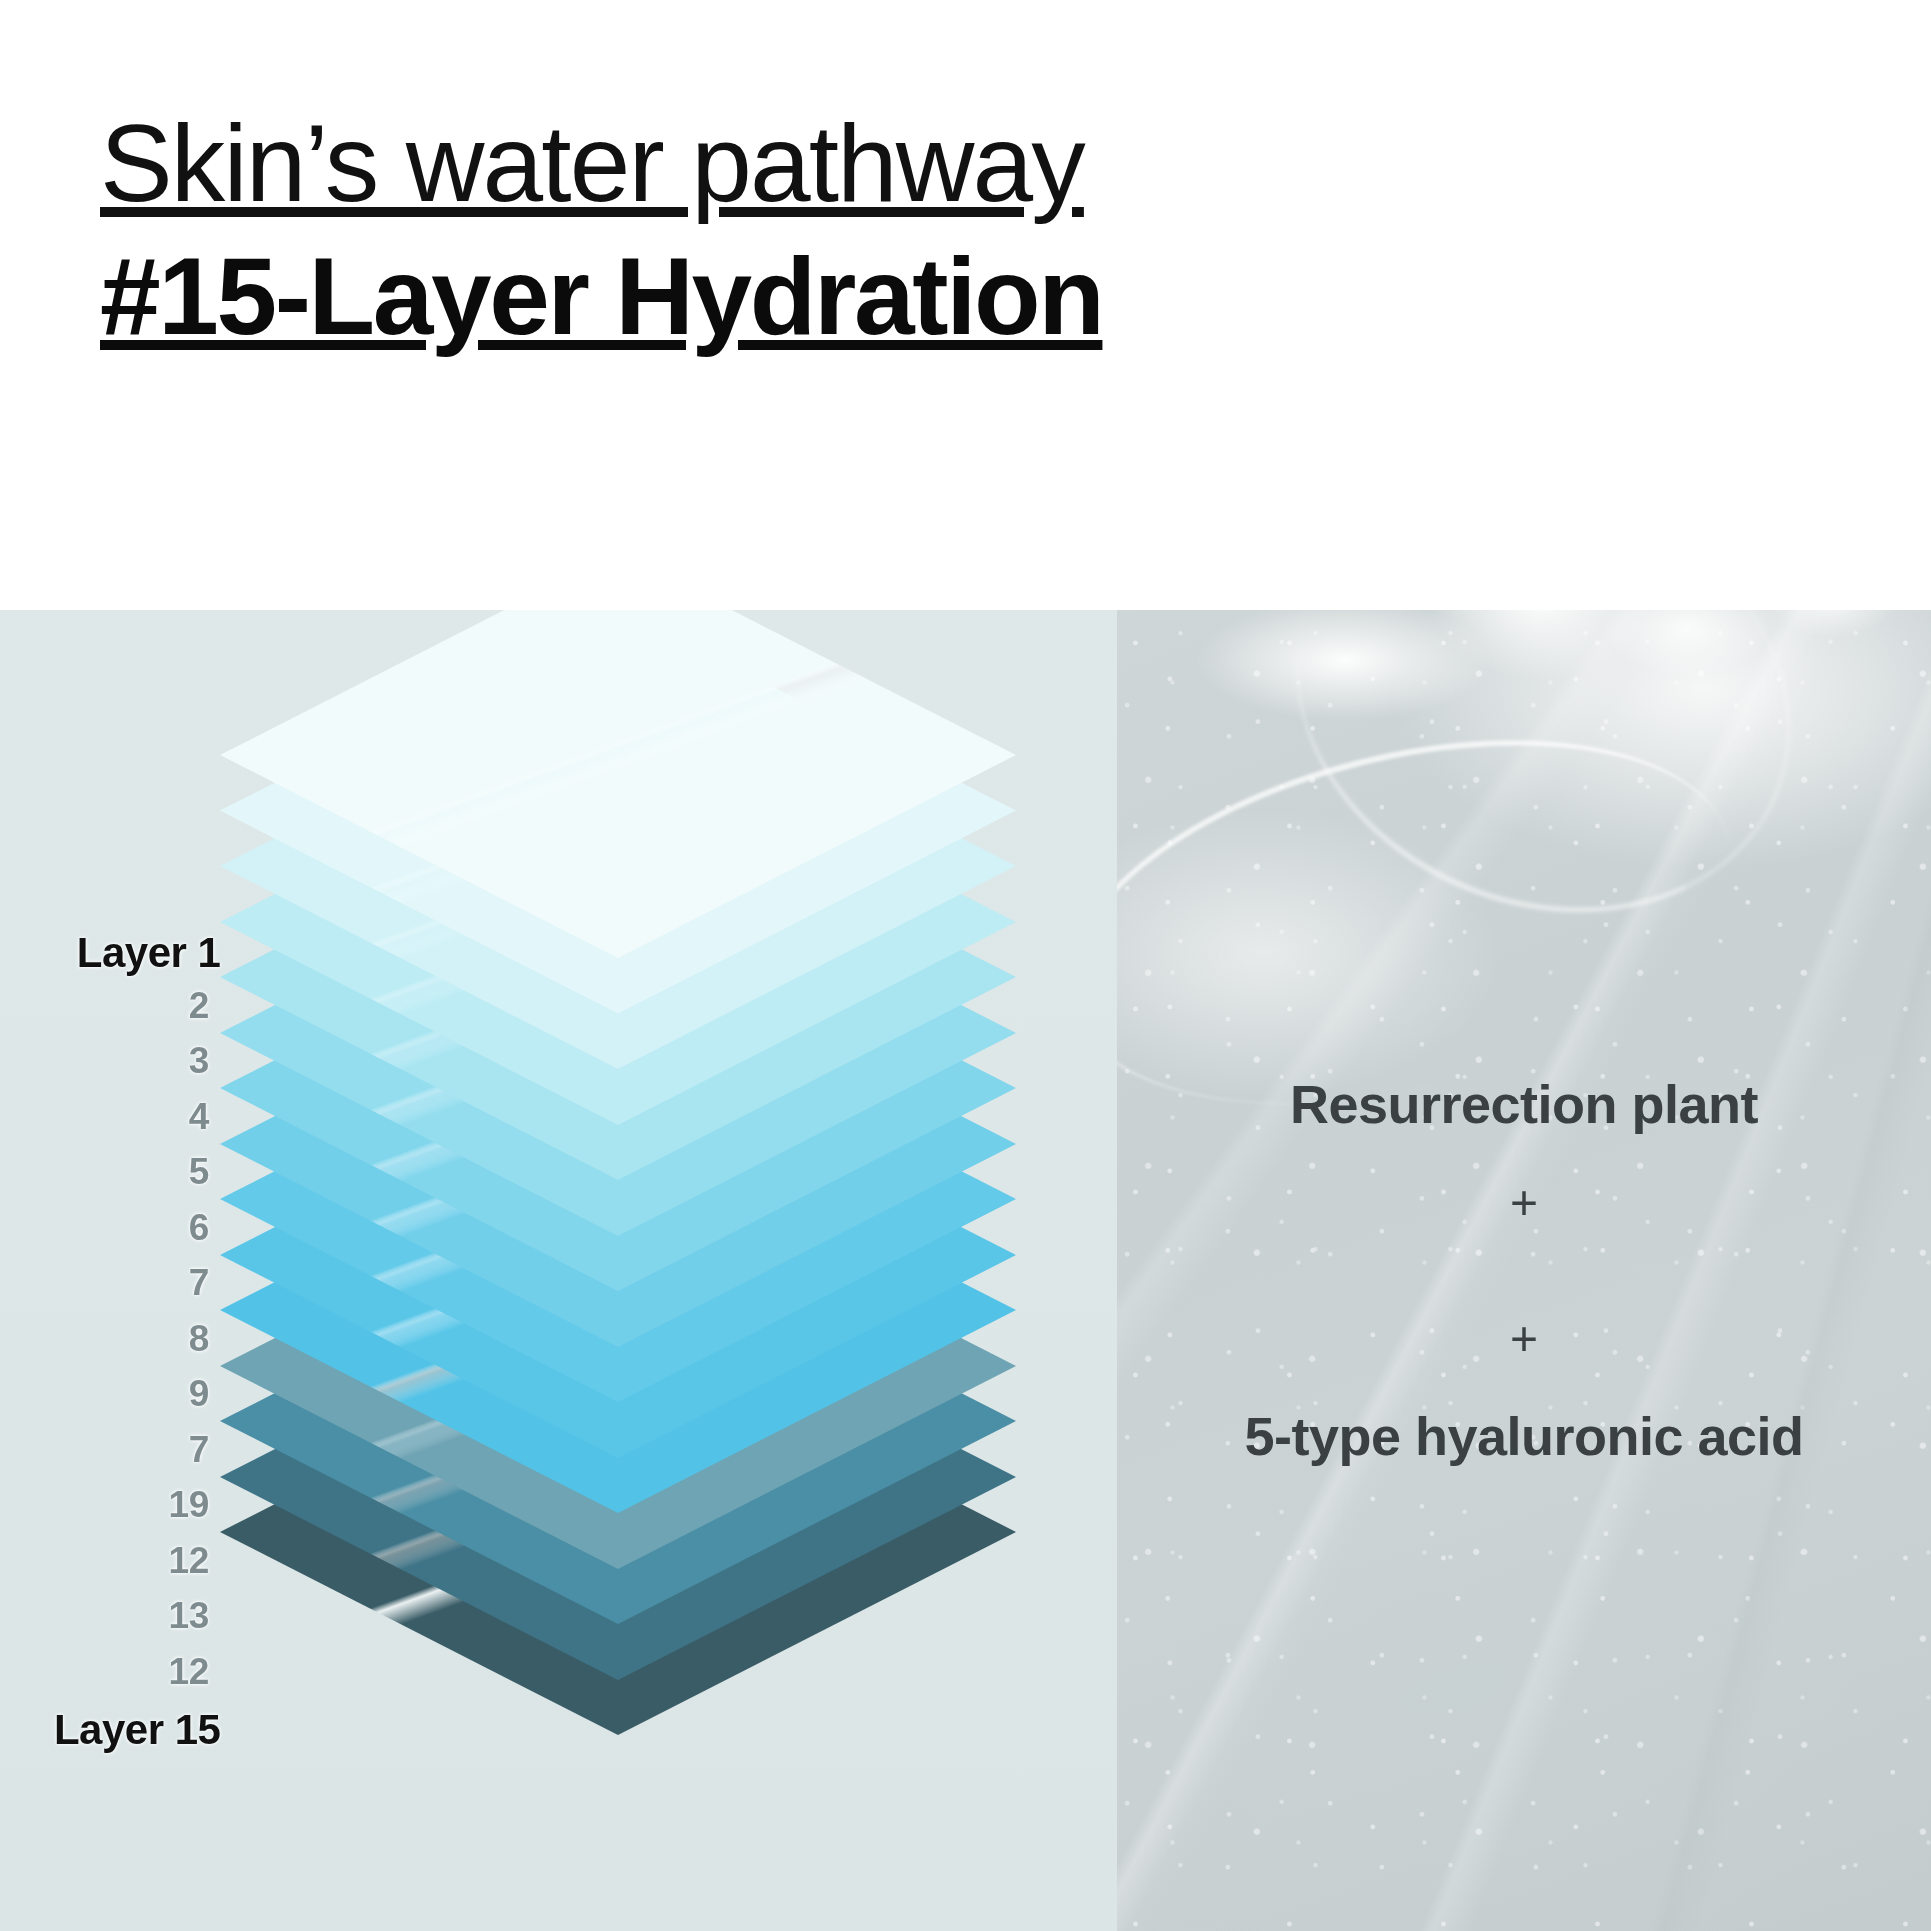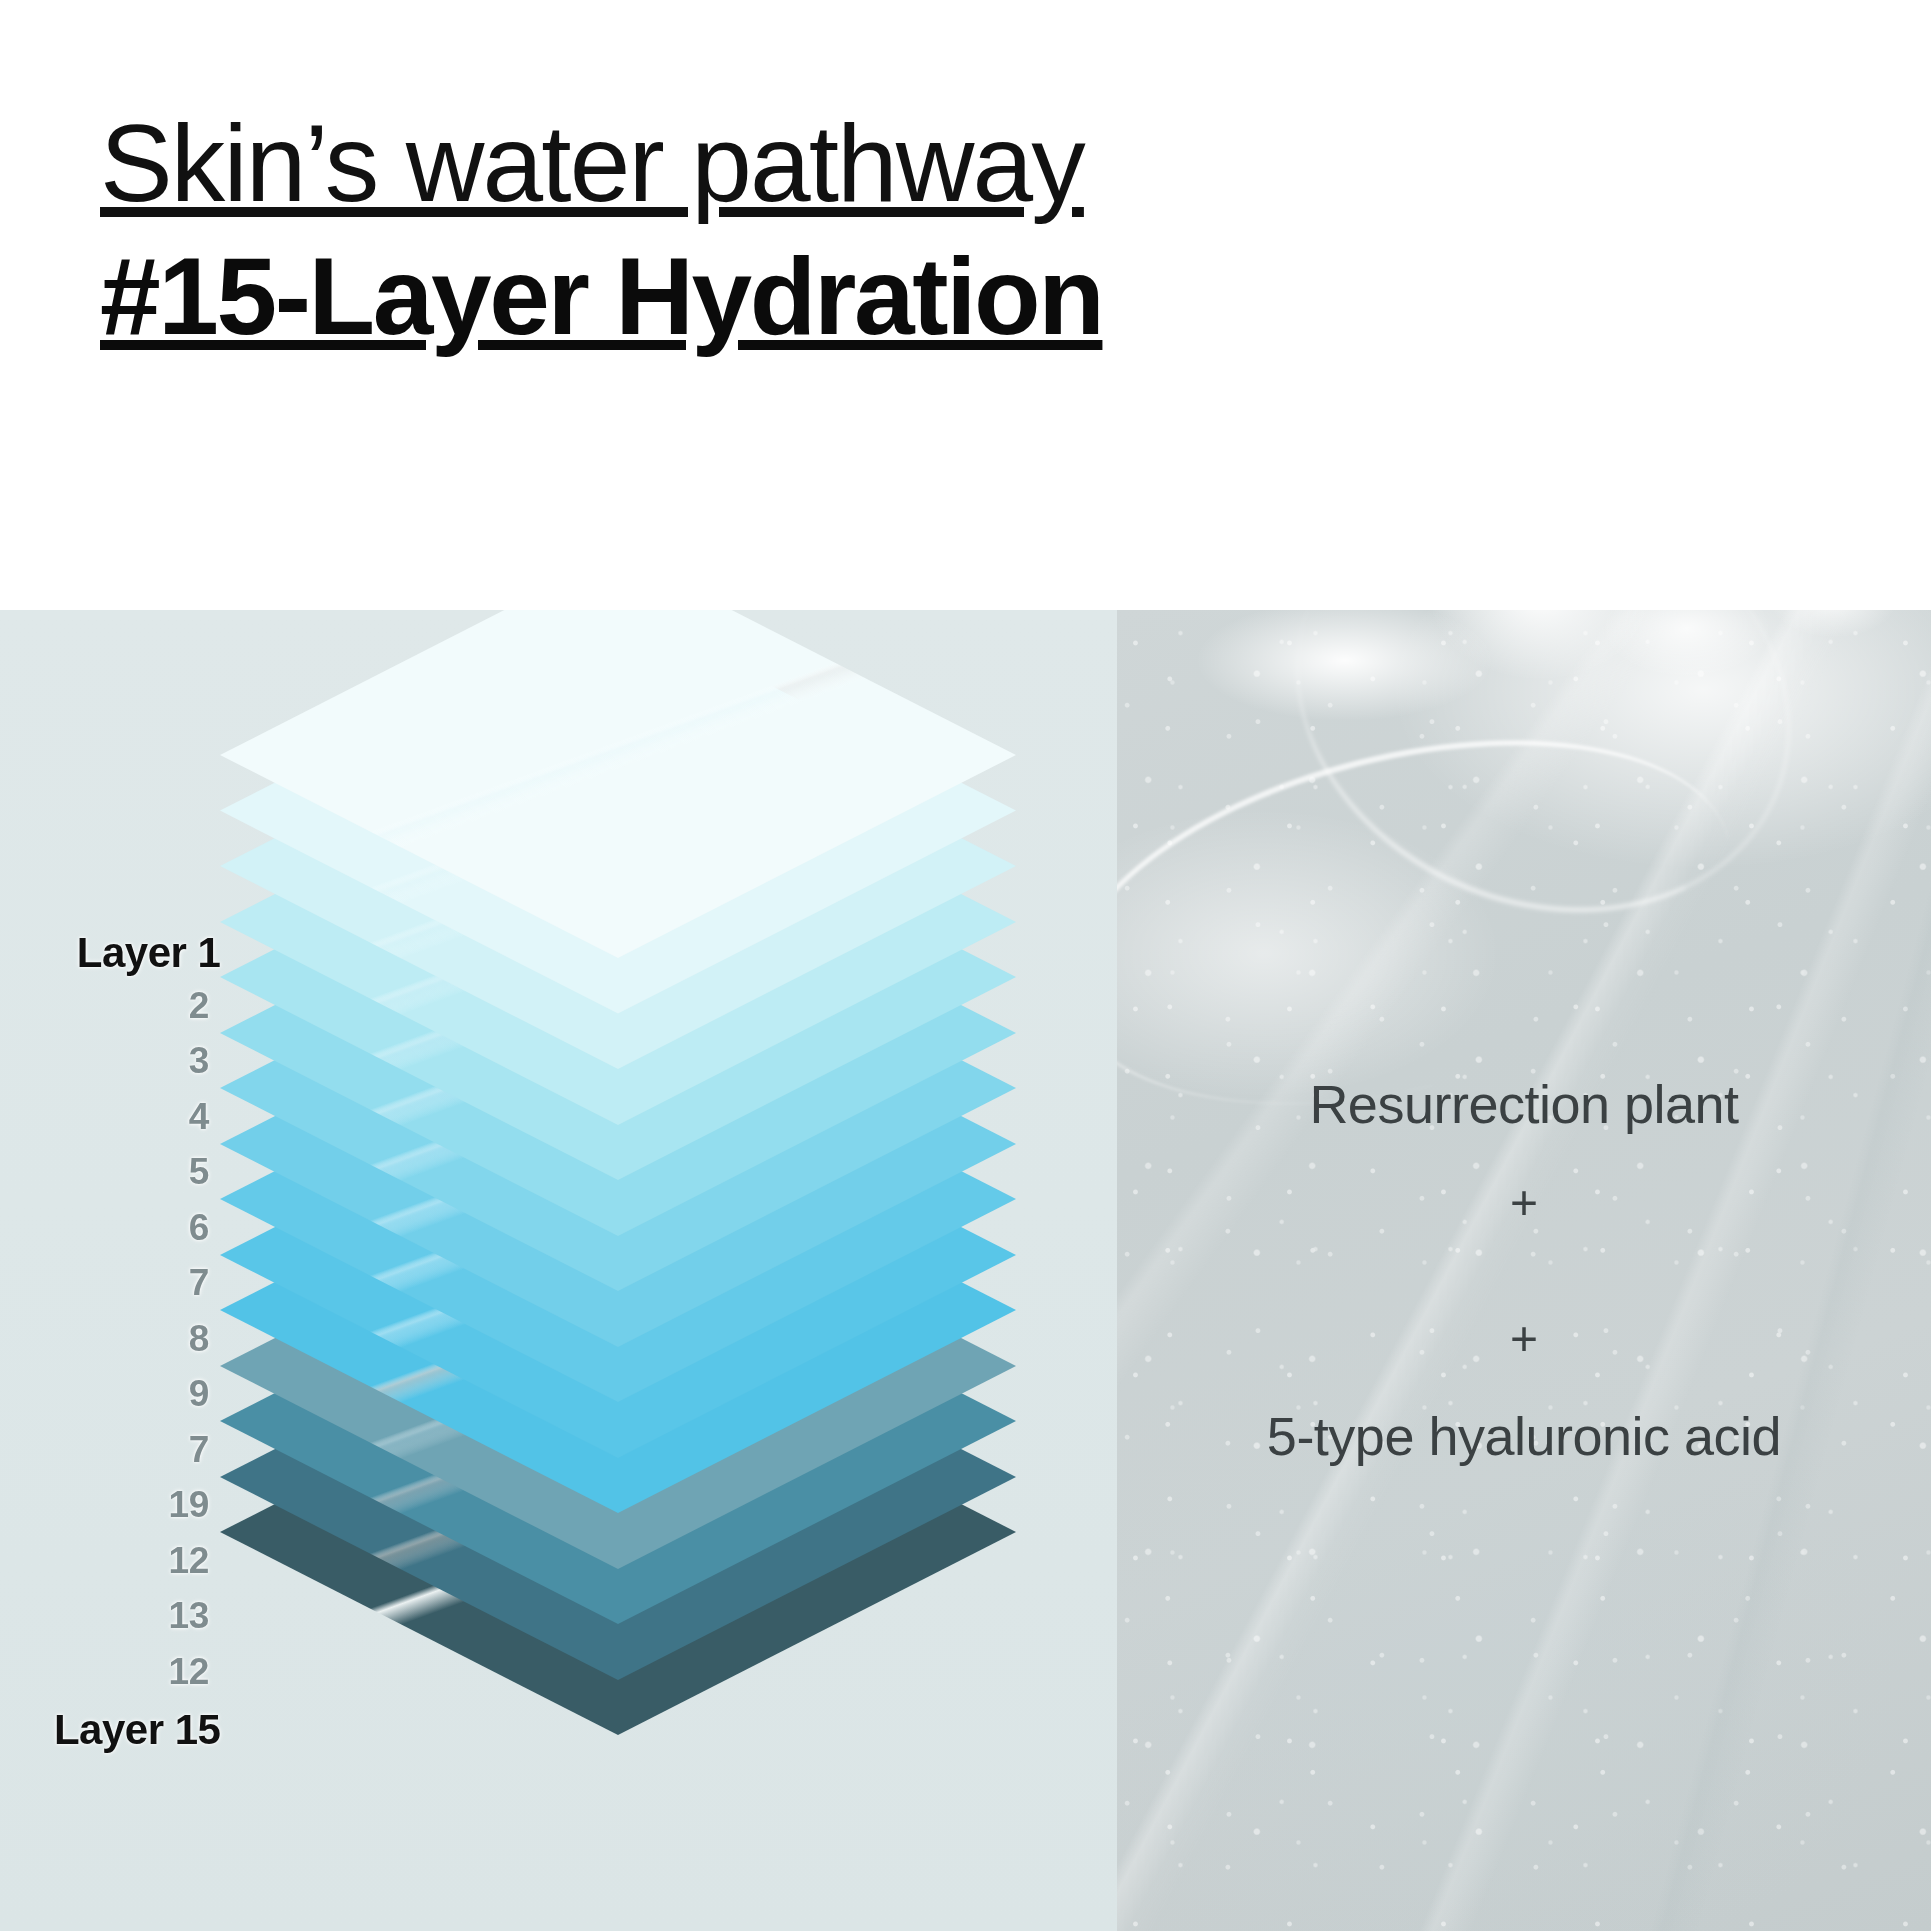--- a/index.html
+++ b/index.html
@@ -200,21 +200,21 @@
     left: 0; top: 0;
     width: 814px;
     height: 1321px;
     display: flex;
     flex-direction: column;
     align-items: center;
     justify-content: center;
   }
   .ing-line {
     font-size: 54px;
-    font-weight: 400;
+    font-weight: 700;
     color: #3b4143;
     letter-spacing: -0.5px;
     text-align: center;
     white-space: nowrap;
     line-height: 1.1;
   }
   .ing-plus {
     font-size: 48px;
     font-weight: 400;
     color: #3b4143;

